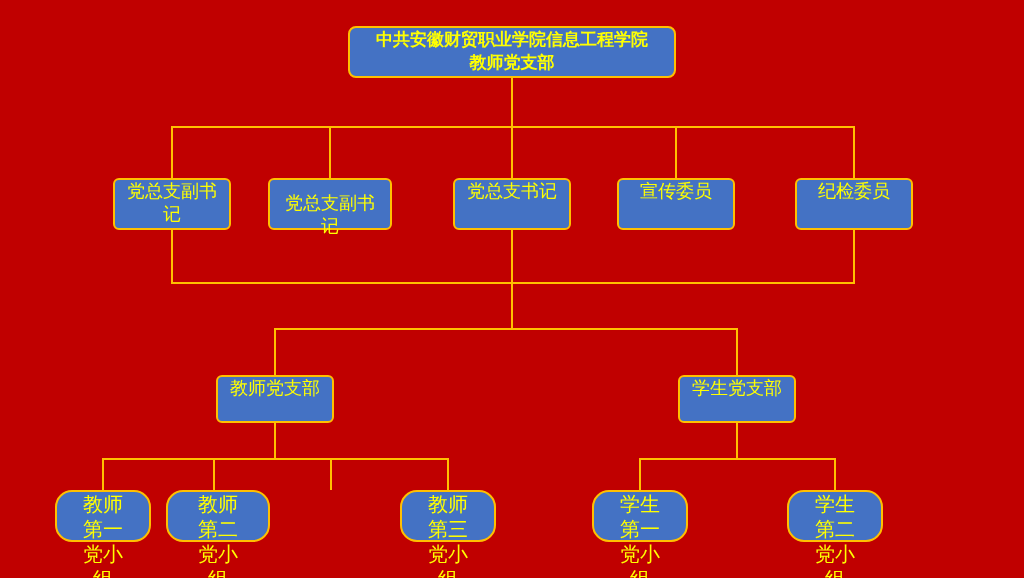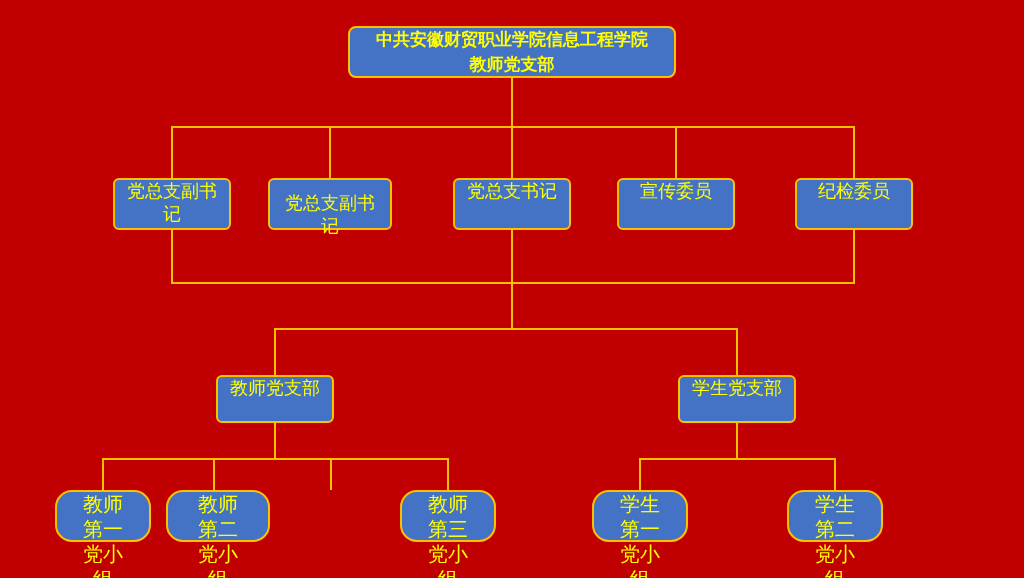--- a/index.html
+++ b/index.html
@@ -24,21 +24,21 @@
   }
   .node {
     position: absolute;
     background: var(--box-fill);
     border: 2px solid var(--box-border);
     border-radius: 6px;
     color: var(--text);
     display: flex;
     flex-direction: column;
     align-items: center;
-    justify-content: space-between;
+    justify-content: flex-start;
     text-align: center;
     font-size: 18px;
     line-height: 1.25;
     padding: 0 10px;
   }
   .node.title-node {
     font-size: 17px;
     font-weight: bold;
     border-radius: 8px;
     line-height: 1.35;

